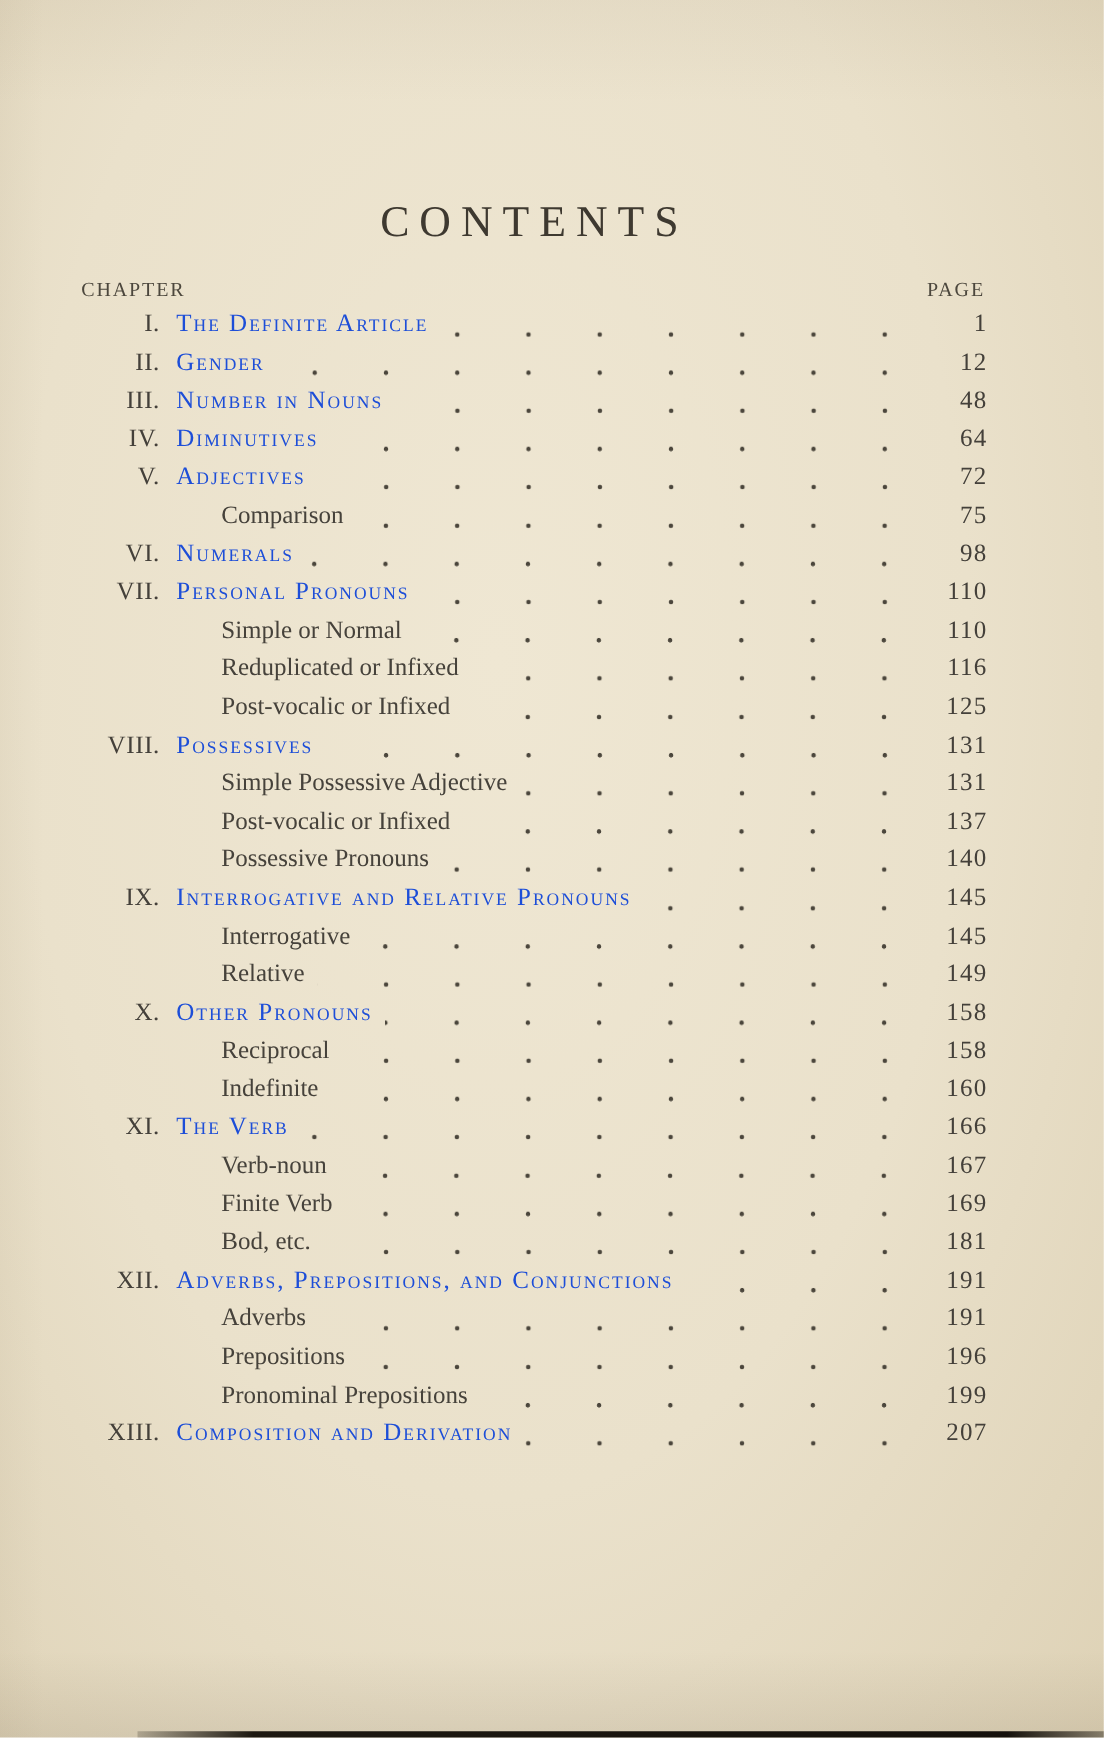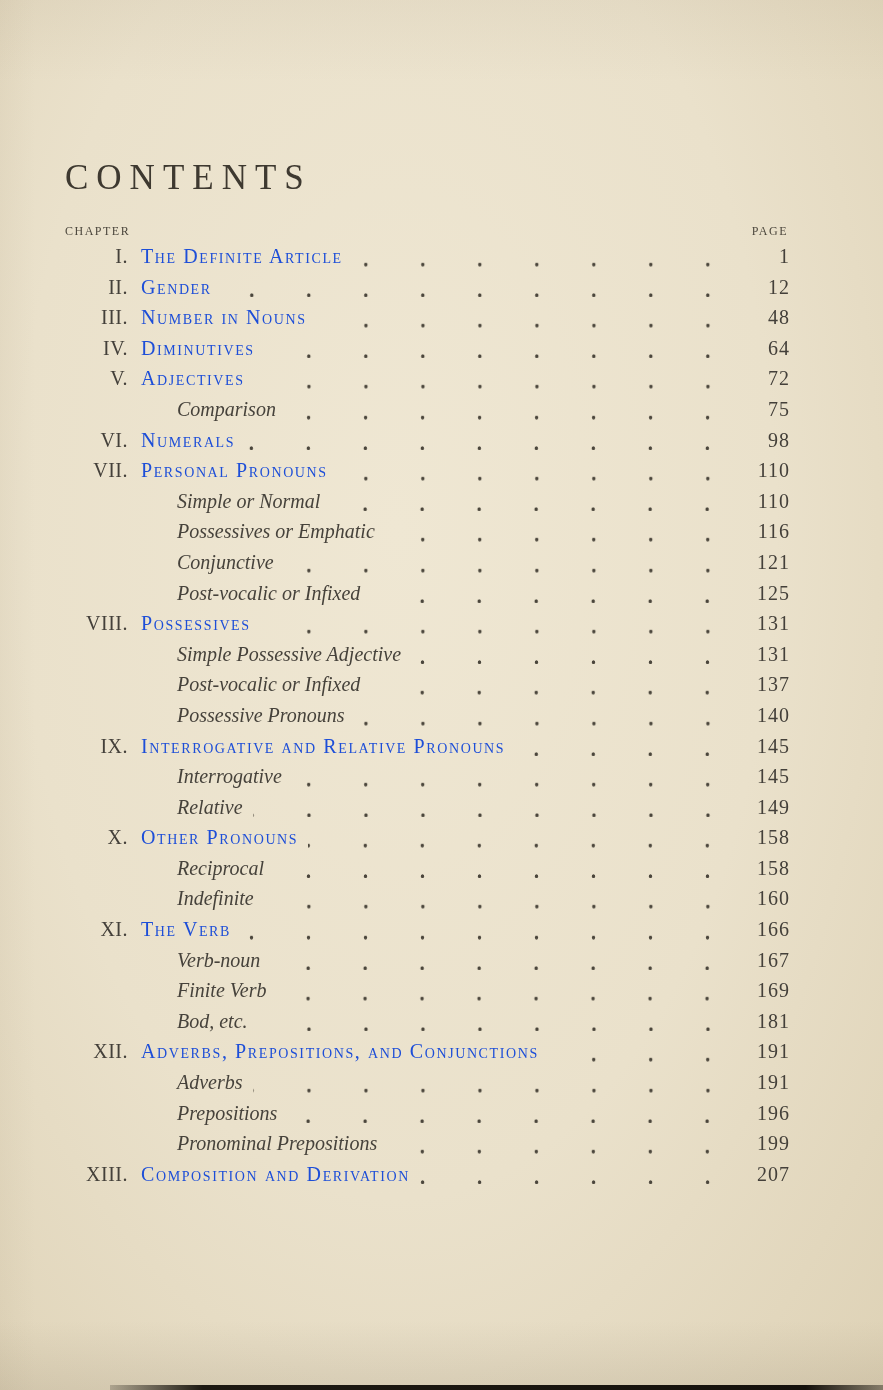--- a/index.html
+++ b/index.html
@@ -22,30 +22,31 @@
   }
   .page-edge-shadow {
     position: absolute; left: 110px; right: 0; bottom: 0; height: 5px;
     background: linear-gradient(to right, rgba(20,16,10,0.2), #1d1912 12%, #15110c 90%, rgba(20,16,10,0.4));
   }
   .content {
     position: absolute;
     left: 65px; right: 93px; top: 158px;
   }
   .doc-title {
+    text-align: center;
     font-size: 35px;
     letter-spacing: 8px;
     color: #3e3930;
     font-weight: 400;
     margin: 0 0 26px 0;
   }
   .col-headers {
     display: flex;
     justify-content: space-between;
-    font-size: 12px;
+    font-size: 16px;
     letter-spacing: 1.5px;
     color: #4c473d;
     margin-bottom: 6px;
     padding-right: 2px;
   }
   .toc-list { font-size: 20px; }
   .row {
     display: flex;
     align-items: baseline;
     height: 30.6px;
@@ -53,21 +54,21 @@
   }
   .row.spaced { margin-top: 16px; }
   .num {
     width: 63px;
     text-align: right;
     padding-right: 13px;
     flex: 0 0 auto;
     letter-spacing: 0.5px;
     color: #44403a;
   }
-  .row.sub .title { margin-left: 36px; font-style: italic; }
+  .row.sub .title { margin-left: 36px; }
   .title {
     flex: 0 0 auto;
     padding-right: 6px;
     color: #46423b;
   }
   .title.sc {
     font-variant: small-caps;
     letter-spacing: 1.6px;
     color: #1d4ed8;
   }
@@ -160,31 +161,25 @@
 
   <div class="row sub">
     <span class="num"></span>
     <span class="title">Simple or Normal</span>
     <span class="leader"></span>
     <span class="pageno">110</span>
   </div>
 
   <div class="row sub">
     <span class="num"></span>
-    <span class="title">Possessives or Emphatic</span>
+    <span class="title">Reduplicated or Infixed</span>
     <span class="leader"></span>
     <span class="pageno">116</span>
   </div>
 
-  <div class="row sub">
-    <span class="num"></span>
-    <span class="title">Conjunctive</span>
-    <span class="leader"></span>
-    <span class="pageno">121</span>
-  </div>
 
   <div class="row sub">
     <span class="num"></span>
     <span class="title">Post-vocalic or Infixed</span>
     <span class="leader"></span>
     <span class="pageno">125</span>
   </div>
 
   <div class="row">
     <span class="num">VIII.</span>

